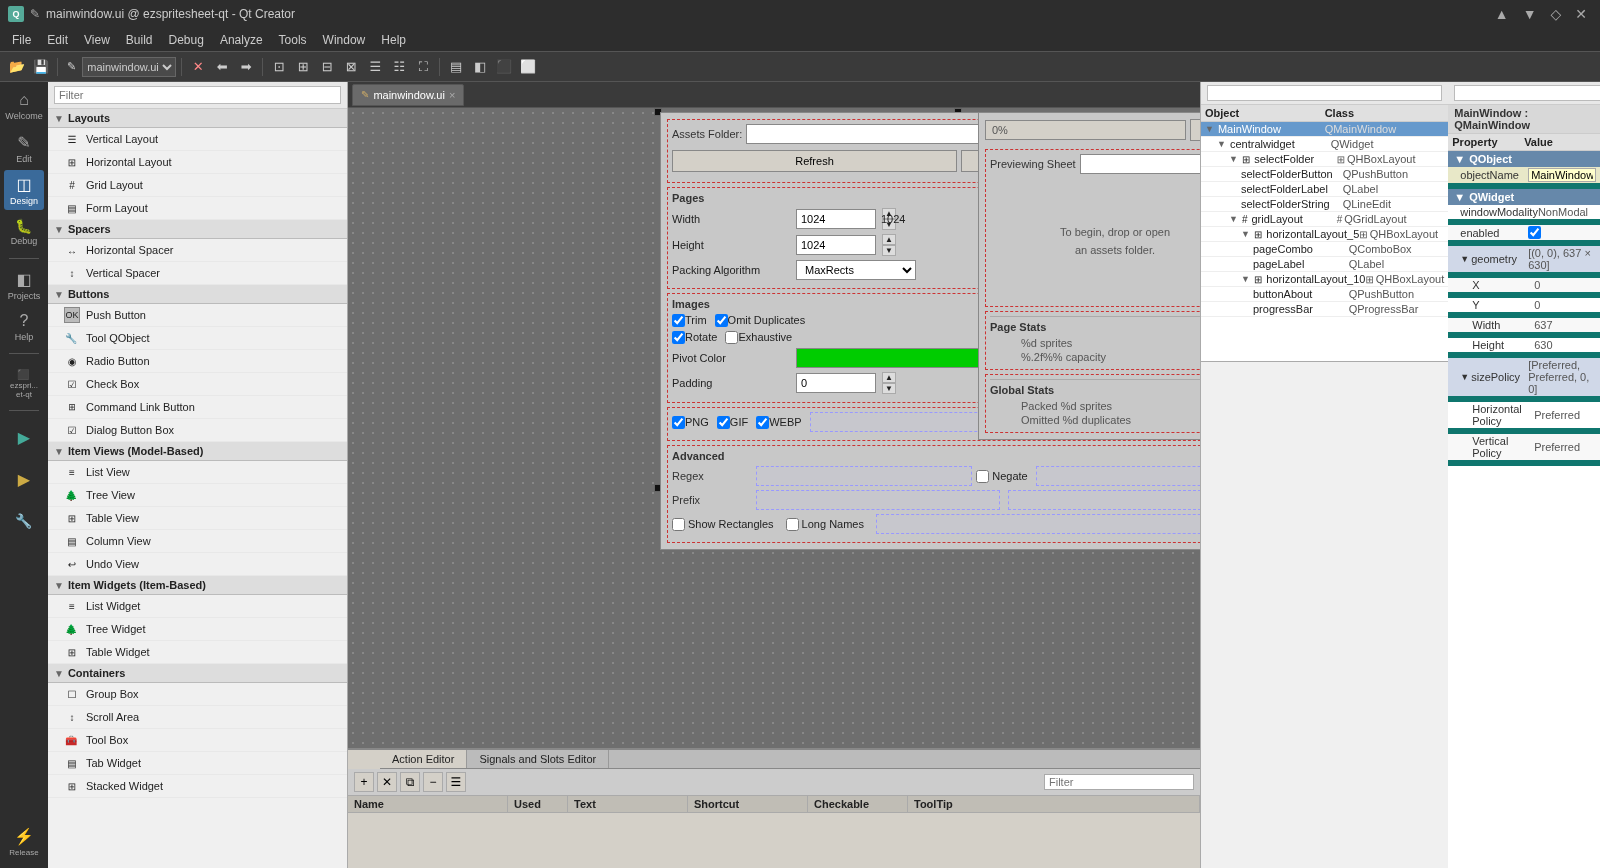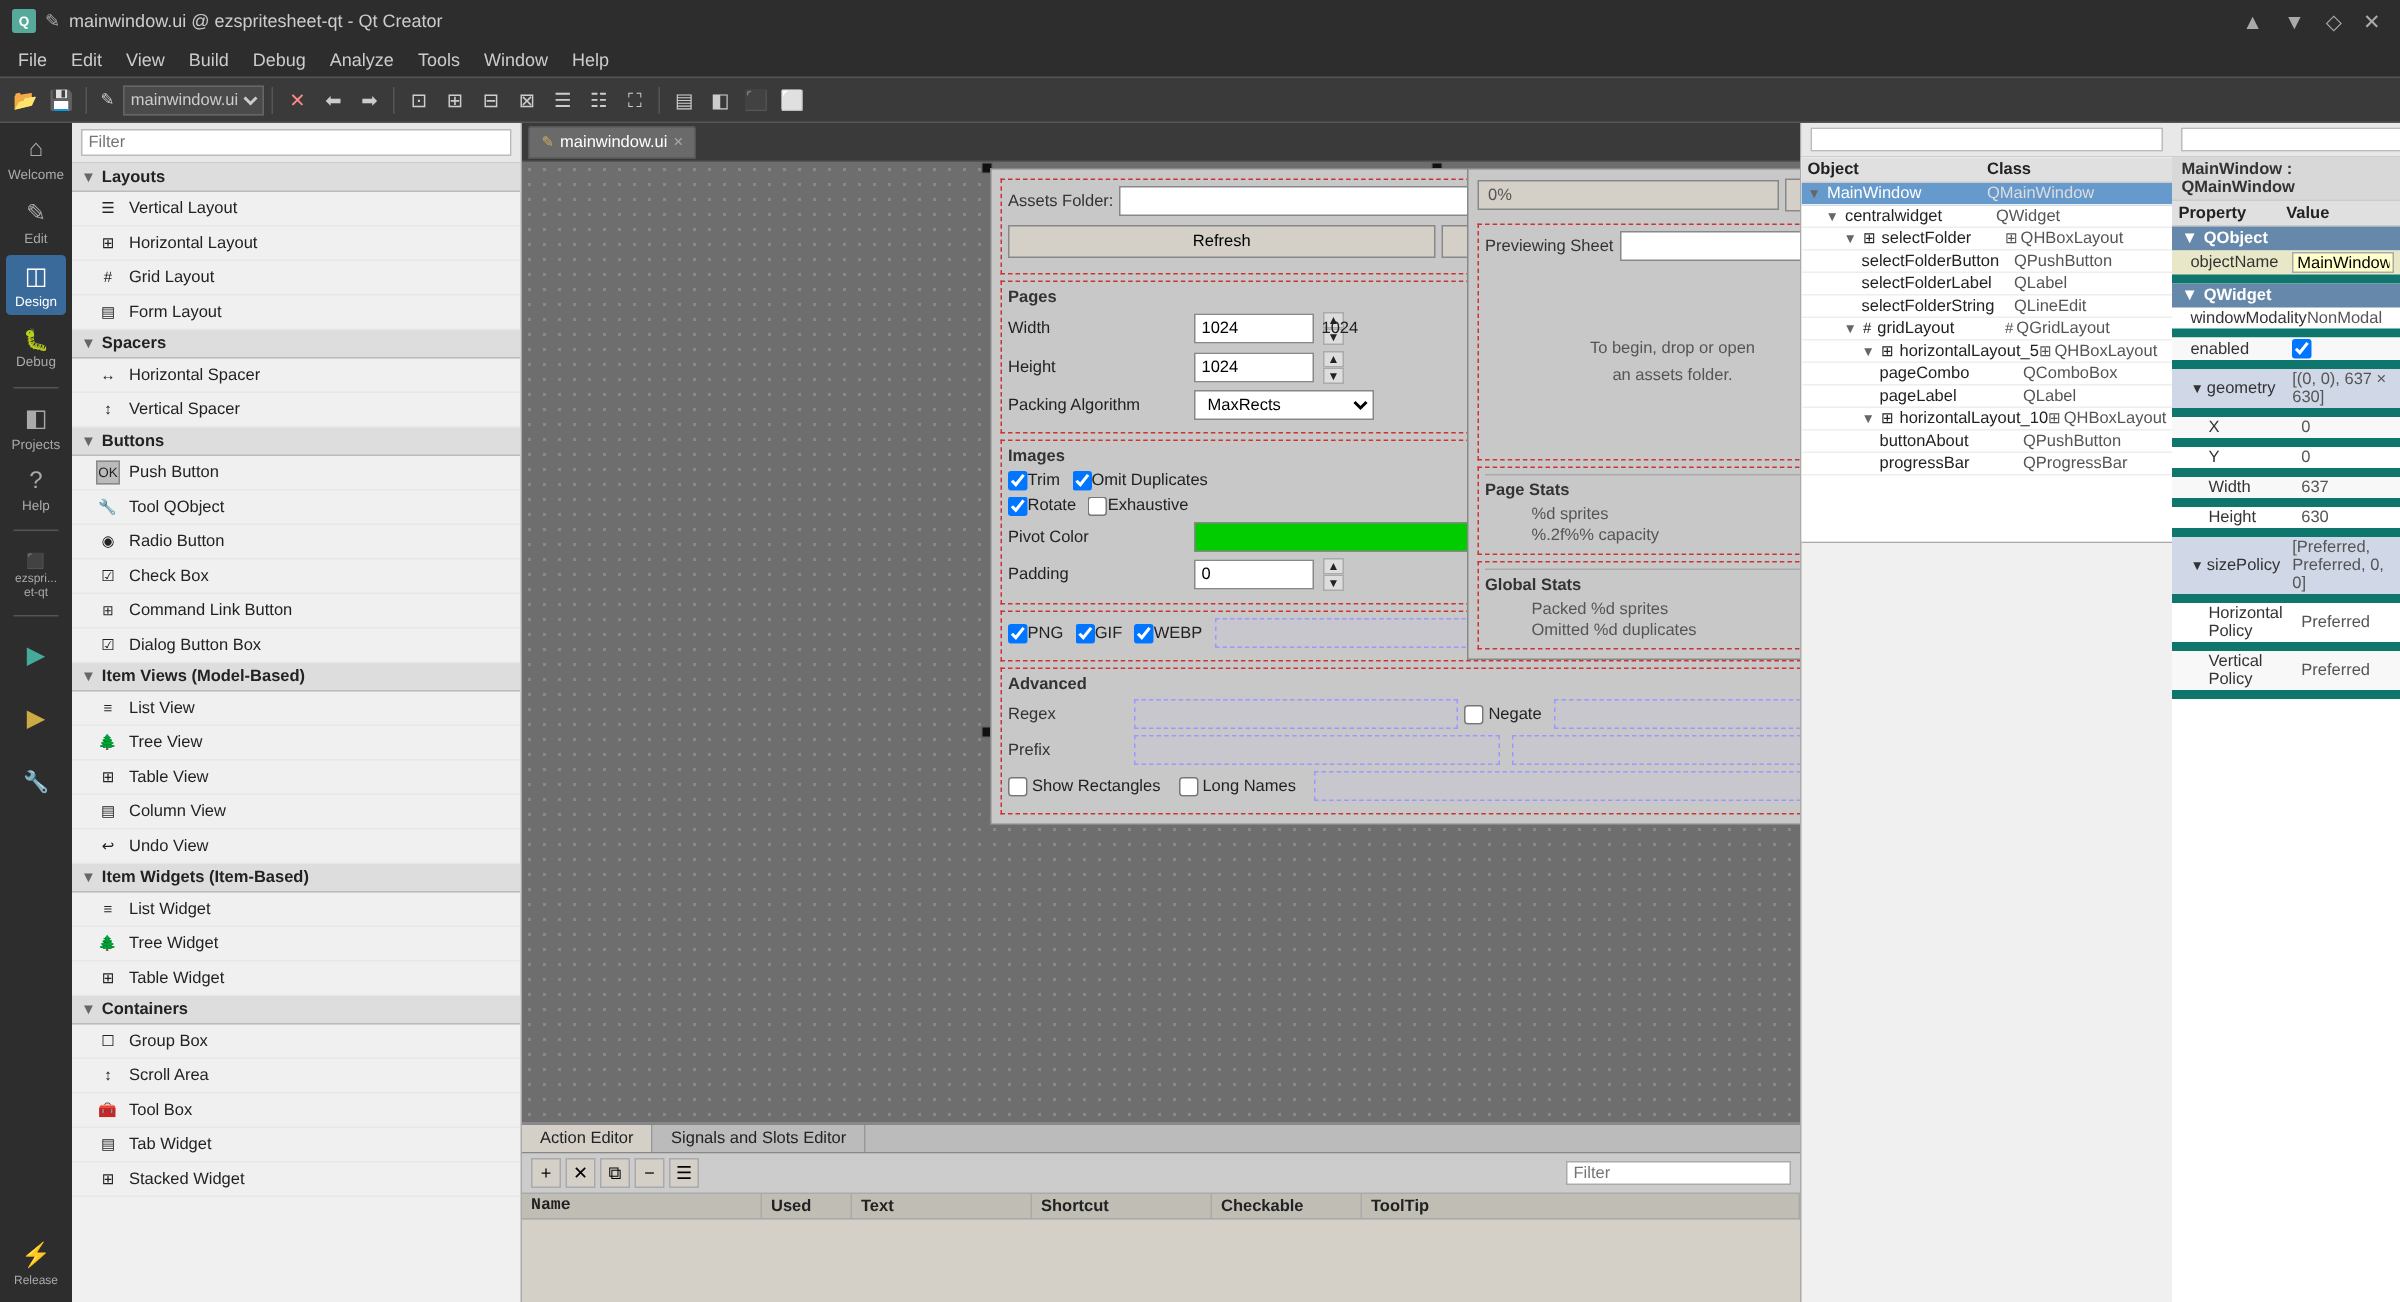--- a/index.html
+++ b/index.html
@@ -374,21 +374,21 @@
       overflow-y: auto;
     }
     .action-table-header {
       display: flex;
       background: #c0bdb5;
       border-bottom: 1px solid #aaa;
       font-size: 11px;
       font-weight: bold;
     }
     .action-table-header div { padding: 2px 6px; border-right: 1px solid #aaa; }
-    .action-col-name { width: 160px; font-family: Liberation Mono, monospace; }
+    .action-col-name { width: 160px; }
     .action-col-used { width: 60px; }
     .action-col-text { width: 120px; }
     .action-col-shortcut { width: 120px; }
     .action-col-checkable { width: 100px; }
     .action-col-tooltip { flex: 1; }
 
     
     #canvas-area {
       background-color: #6e6e6e;
       background-image: radial-gradient(circle, #888 1px, transparent 1px);
@@ -917,21 +917,21 @@
         <div style="border:1px dashed #cc3333;padding:4px;">
           <div class="stats-title">Global Stats</div>
           <div class="stat-row">Packed %d sprites</div>
           <div class="stat-row">Omitted %d duplicates</div>
         </div>
       </div>
 
     </div>
 
     <div id="action-area" style="height:120px;background:#d4d0c8;border-top:2px solid #888;display:flex;flex-direction:column;">
-      <div id="action-tabs" style="display:flex;background:#bbb;border-bottom:1px solid #888;">
+      <div id="action-tabs" style="display:flex;background:#bbb;border-bottom:1px solid #888;margin-left:32px;">
         <div class="action-tab active">
           <span>Action Editor</span>
         </div>
         <div class="action-tab">
           <span>Signals and Slots Editor</span>
         </div>
       </div>
       <div id="action-toolbar" style="display:flex;align-items:center;padding:3px 6px;gap:3px;background:#ccc;border-bottom:1px solid #aaa;">
         <button class="action-btn" title="Add">+</button>
         <button class="action-btn" title="Delete">✕</button>

